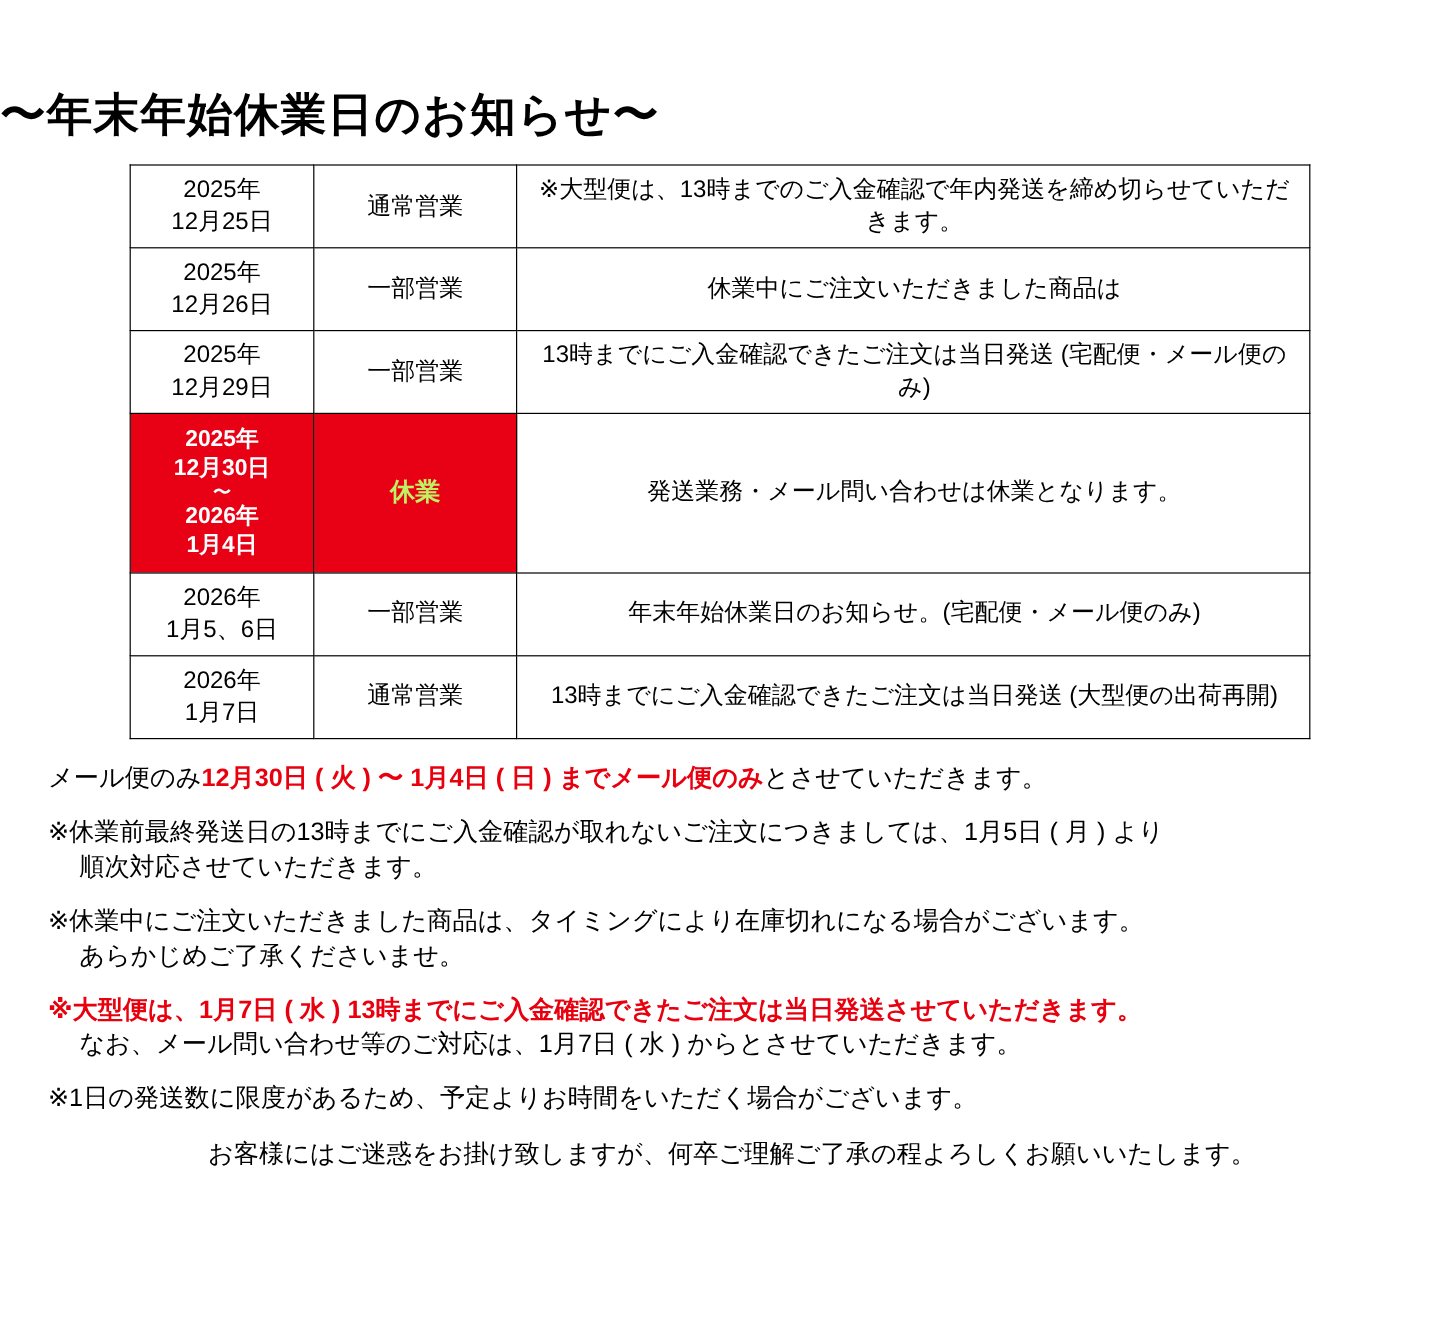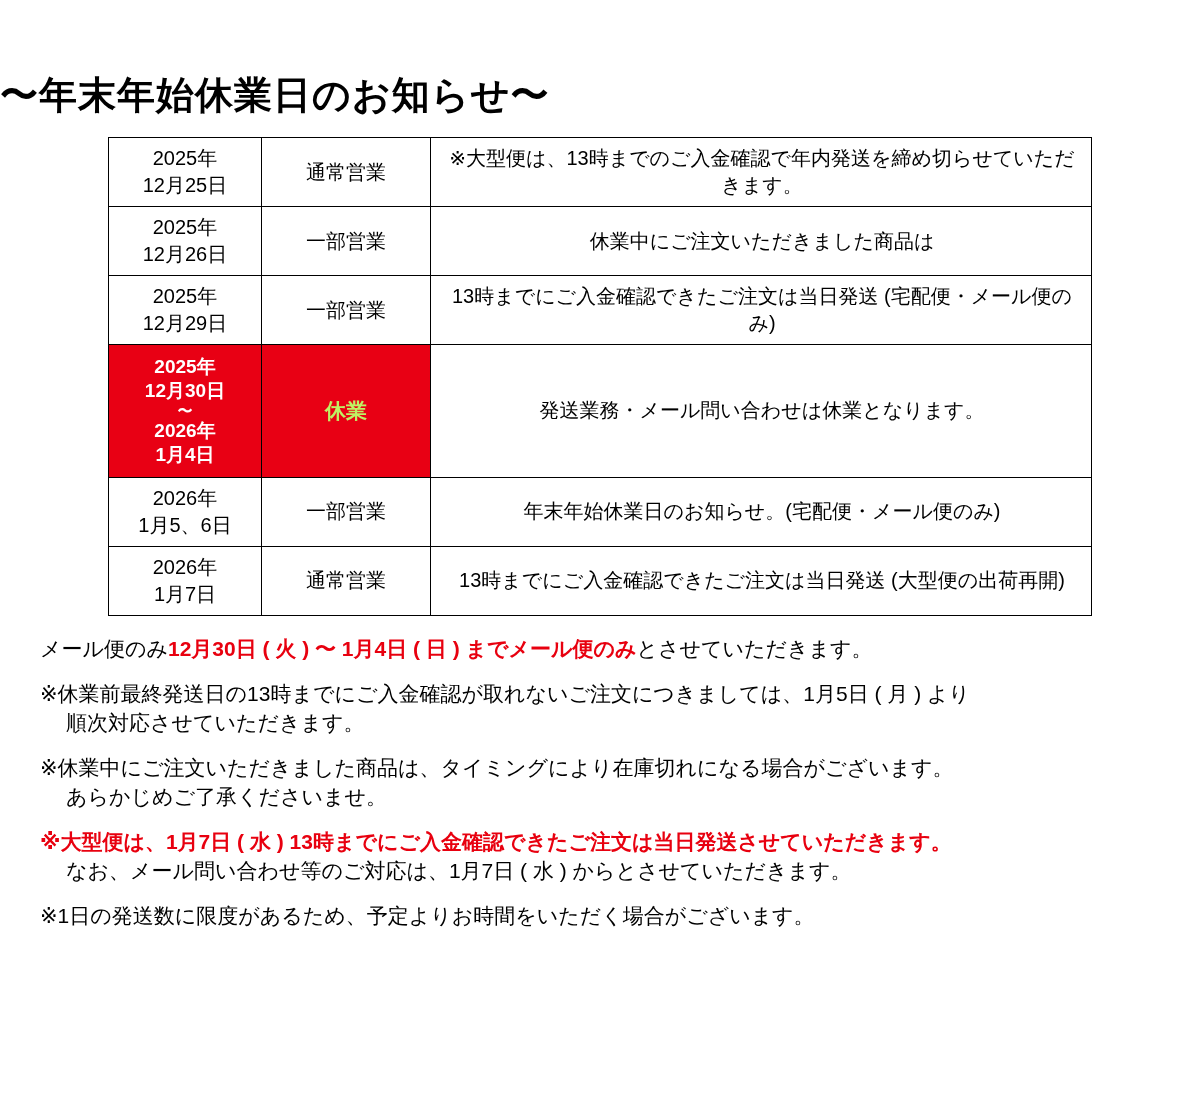--- a/index.html
+++ b/index.html
@@ -176,14 +176,15 @@
     </p>
     <p class="tight">※休業前最終発送日の13時までにご入金確認が取れないご注文につきましては、1月5日 ( 月 ) より</p>
     <p class="indent">順次対応させていただきます。</p>
     <p class="tight">※休業中にご注文いただきました商品は、タイミングにより在庫切れになる場合がございます。</p>
     <p class="indent">あらかじめご了承くださいませ。</p>
     <p class="tight red bold">※大型便は、1月7日 ( 水 ) 13時までにご入金確認できたご注文は当日発送させていただきます。</p>
     <p class="indent">なお、メール問い合わせ等のご対応は、1月7日 ( 水 ) からとさせていただきます。</p>
     <p>※1日の発送数に限度があるため、予定よりお時間をいただく場合がございます。</p>
   </div>
 
+  <div class="closing">お客様にはご迷惑をお掛け致しますが、何卒ご理解ご了承の程よろしくお願いいたします。</div>
 
 </div>
 
 </body></html>

